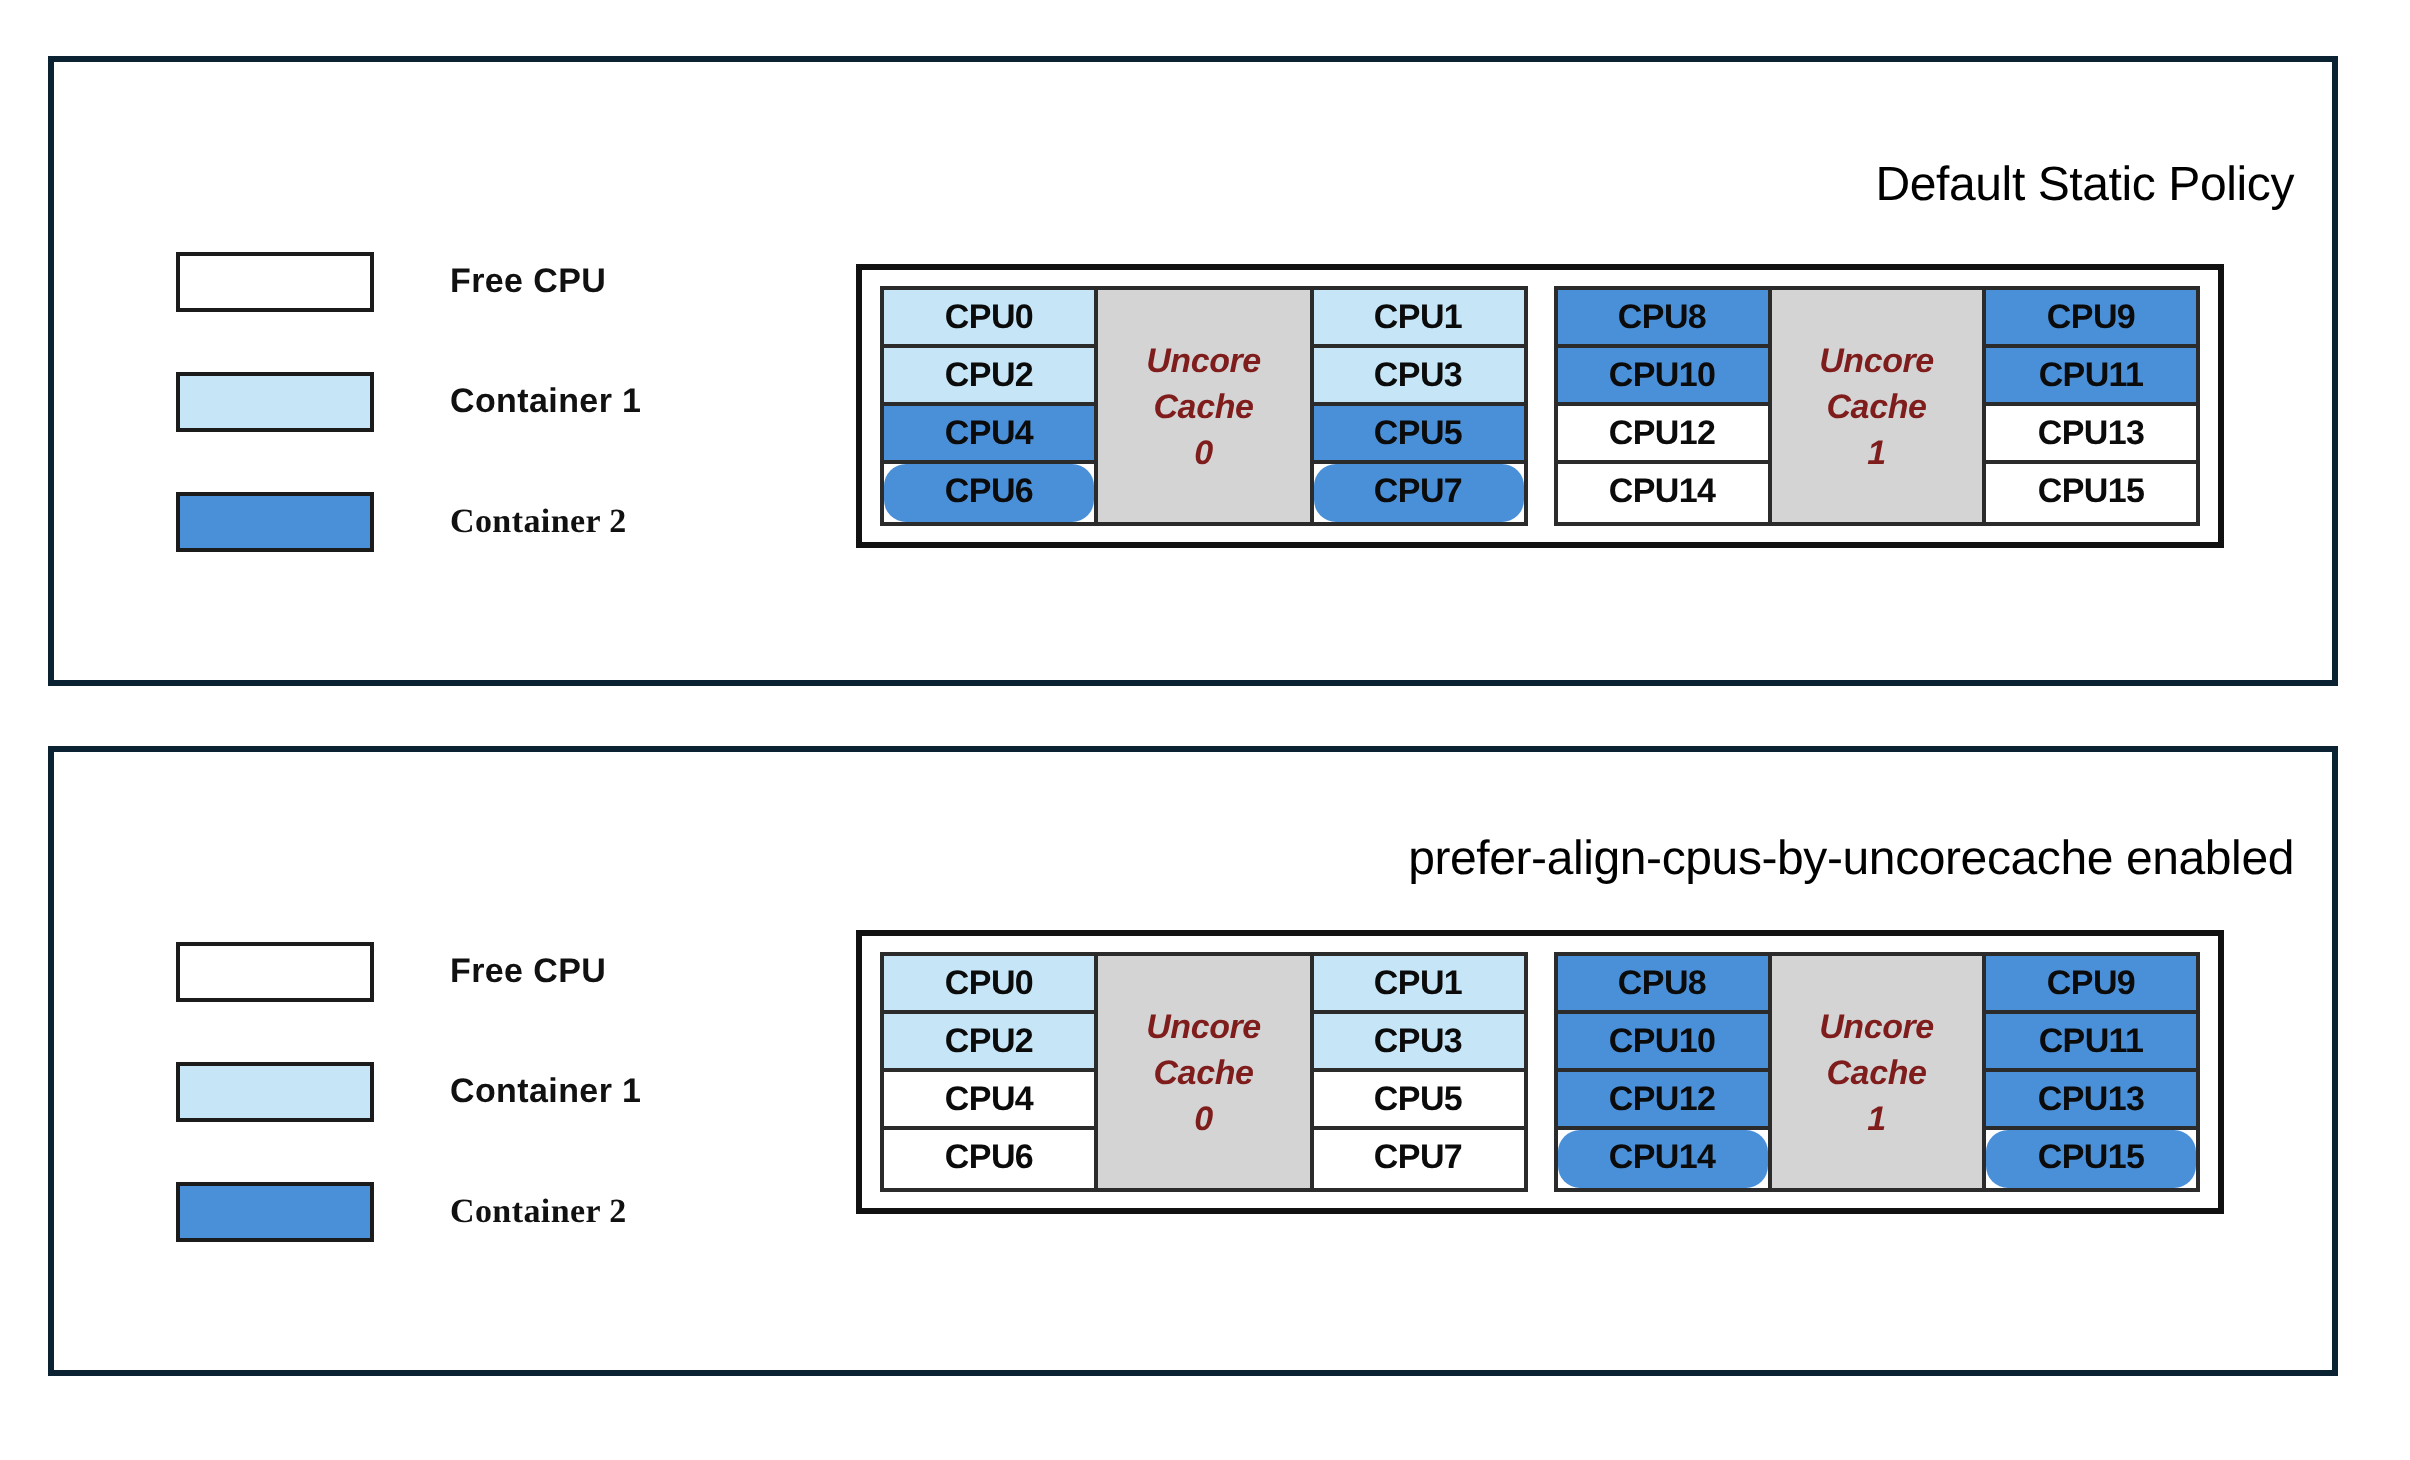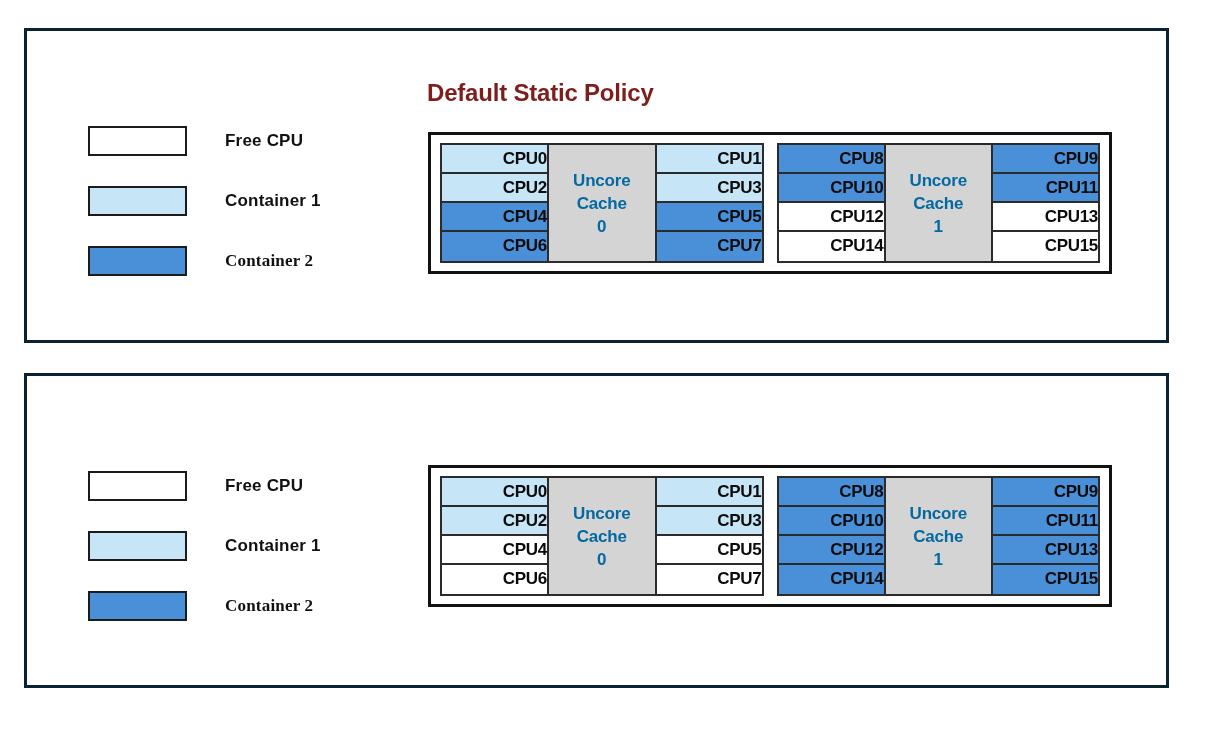--- a/index.html
+++ b/index.html
@@ -53,24 +53,24 @@
     color: #111111;
     white-space: nowrap;
     letter-spacing: 0.2px;
   }
 
   
   .panel-title {
     position: absolute;
     left: 400px;
     width: 720px;
-    text-align: left;
+    text-align: right;
     font-size: 24px;
-    font-weight: bold;
-    color: #7f1d1d;
+    font-weight: normal;
+    color: #000000;
     letter-spacing: -0.2px;
     white-space: nowrap;
   }
   #panel-0 .panel-title { top: 48px; }
   #panel-1 .panel-title { top: 40px; }
 
   
   .diagram {
     position: absolute;
     left: 401px;
@@ -92,48 +92,49 @@
     box-sizing: border-box;
   }
   .cpu-col {
     display: flex;
     flex-direction: column;
     flex: 0 0 105px;
   }
   .cpu-cell {
     height: 29px;
     line-height: 27px;
-    text-align: right;
+    text-align: center;
     font-size: 17px;
     font-weight: bold;
     color: #0b0b0b;
     border-bottom: 2px solid #2b2b2b;
     box-sizing: border-box;
     letter-spacing: -0.3px;
   }
-  .cpu-cell:last-child { border-bottom: none; }
+  .cpu-cell:last-child { border-bottom: none; border-radius: 11px; }
 
   .cache-col {
     flex: 1 1 auto;
     background: #d4d4d4;
     border-left: 2px solid #2b2b2b;
     border-right: 2px solid #2b2b2b;
     display: flex;
     flex-direction: column;
     align-items: center;
     justify-content: center;
     box-sizing: border-box;
   }
   .cache-line {
     font-size: 17px;
     font-weight: bold;
-    color: #0369a1;
+    color: #7f1d1d;
     line-height: 23px;
     text-align: center;
     letter-spacing: -0.2px;
+    font-style: italic;
   }
 </style>
 </head>
 <body>
 
 <div class="panel" id="panel-0">
 
   <div class="panel-title">Default Static Policy</div>
 
   <div class="legend">
@@ -191,20 +192,21 @@
         <div class="cpu-cell" style="background-color: rgb(255, 255, 255);">CPU13</div>
         <div class="cpu-cell" style="background-color: rgb(255, 255, 255);">CPU15</div>
       </div>
     </div>
 
   </div>
 </div>
 
 <div class="panel" id="panel-1">
 
+  <div class="panel-title">prefer-align-cpus-by-uncorecache enabled</div>
 
   <div class="legend">
     <div class="legend-row">
       <div class="legend-swatch" style="background-color: rgb(255, 255, 255);"></div>
       <div class="legend-label">Free CPU</div>
     </div>
     <div class="legend-row">
       <div class="legend-swatch" style="background-color: rgb(198, 230, 247);"></div>
       <div class="legend-label">Container 1</div>
     </div>

